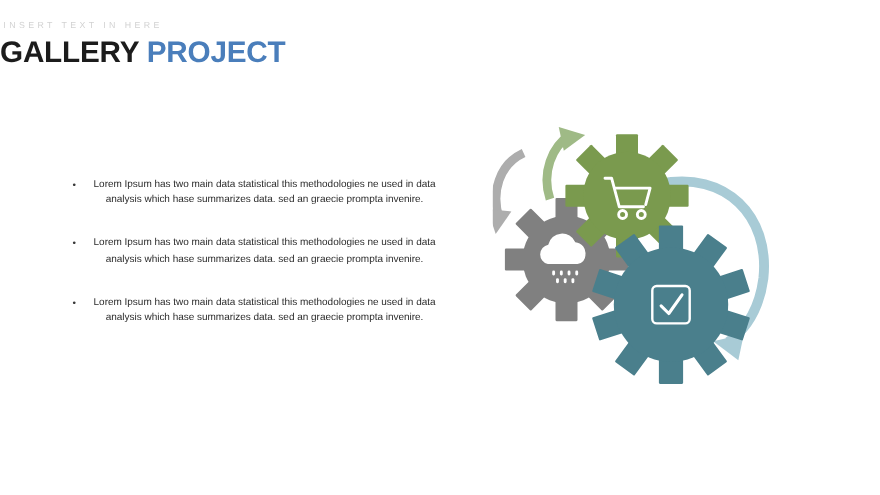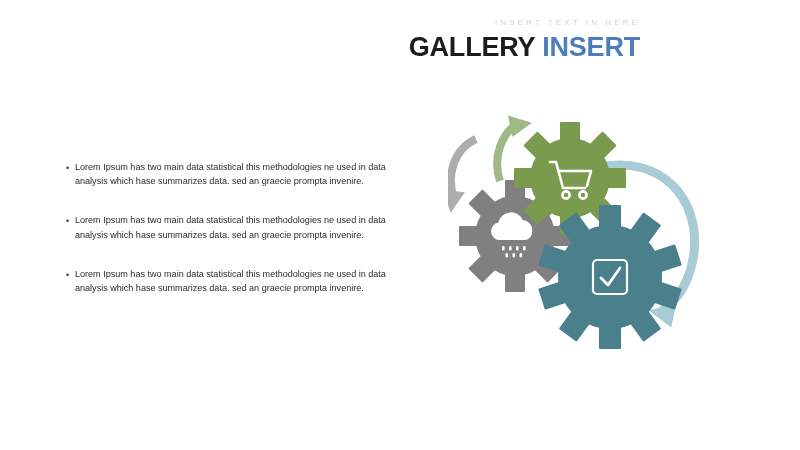--- a/index.html
+++ b/index.html
@@ -14,21 +14,21 @@
     overflow: hidden;
     position: relative;
   }
 
   
   .header {
     position: absolute;
     top: 18px;
     left: 0;
     width: 640px;
-    text-align: right;
+    text-align: left;
   }
   .eyebrow {
     font-size: 8px;
     letter-spacing: 3.1px;
     color: #d2d2d2;
     font-weight: 400;
     text-transform: uppercase;
     line-height: 10px;
     margin: 0 0 4px 0;
     padding-left: 3px;
@@ -64,39 +64,40 @@
     color: #3a3a3a;
     text-align: left;
     padding-top: 1px;
   }
   .bullet-text {
     flex: 1 1 auto;
     font-size: 9.1px;
     line-height: 14.2px;
     color: #2b2b2b;
     letter-spacing: -0.02px;
+    text-align: center;
   }
 
   
   .graphic {
     position: absolute;
     left: 448px;
     top: 105px;
     width: 340px;
     height: 260px;
   }
   .graphic svg { display: block; }
 </style>
 </head>
 <body>
 
 <div class="header">
   <div class="eyebrow">INSERT TEXT IN HERE</div>
   <div class="title">
-    <span class="word-dark">GALLERY</span><span> </span><span class="word-accent">INSERT</span>
+    <span class="word-dark">GALLERY</span><span> </span><span class="word-accent">PROJECT</span>
   </div>
 </div>
 
 <div class="bullets">
 
   <div class="bullet-item">
     <span class="bullet-marker">•</span>
     <span class="bullet-text">Lorem Ipsum has two main data statistical this methodologies ne used in data analysis which hase summarizes data. sed an graecie prompta invenire.</span>
   </div>
 

